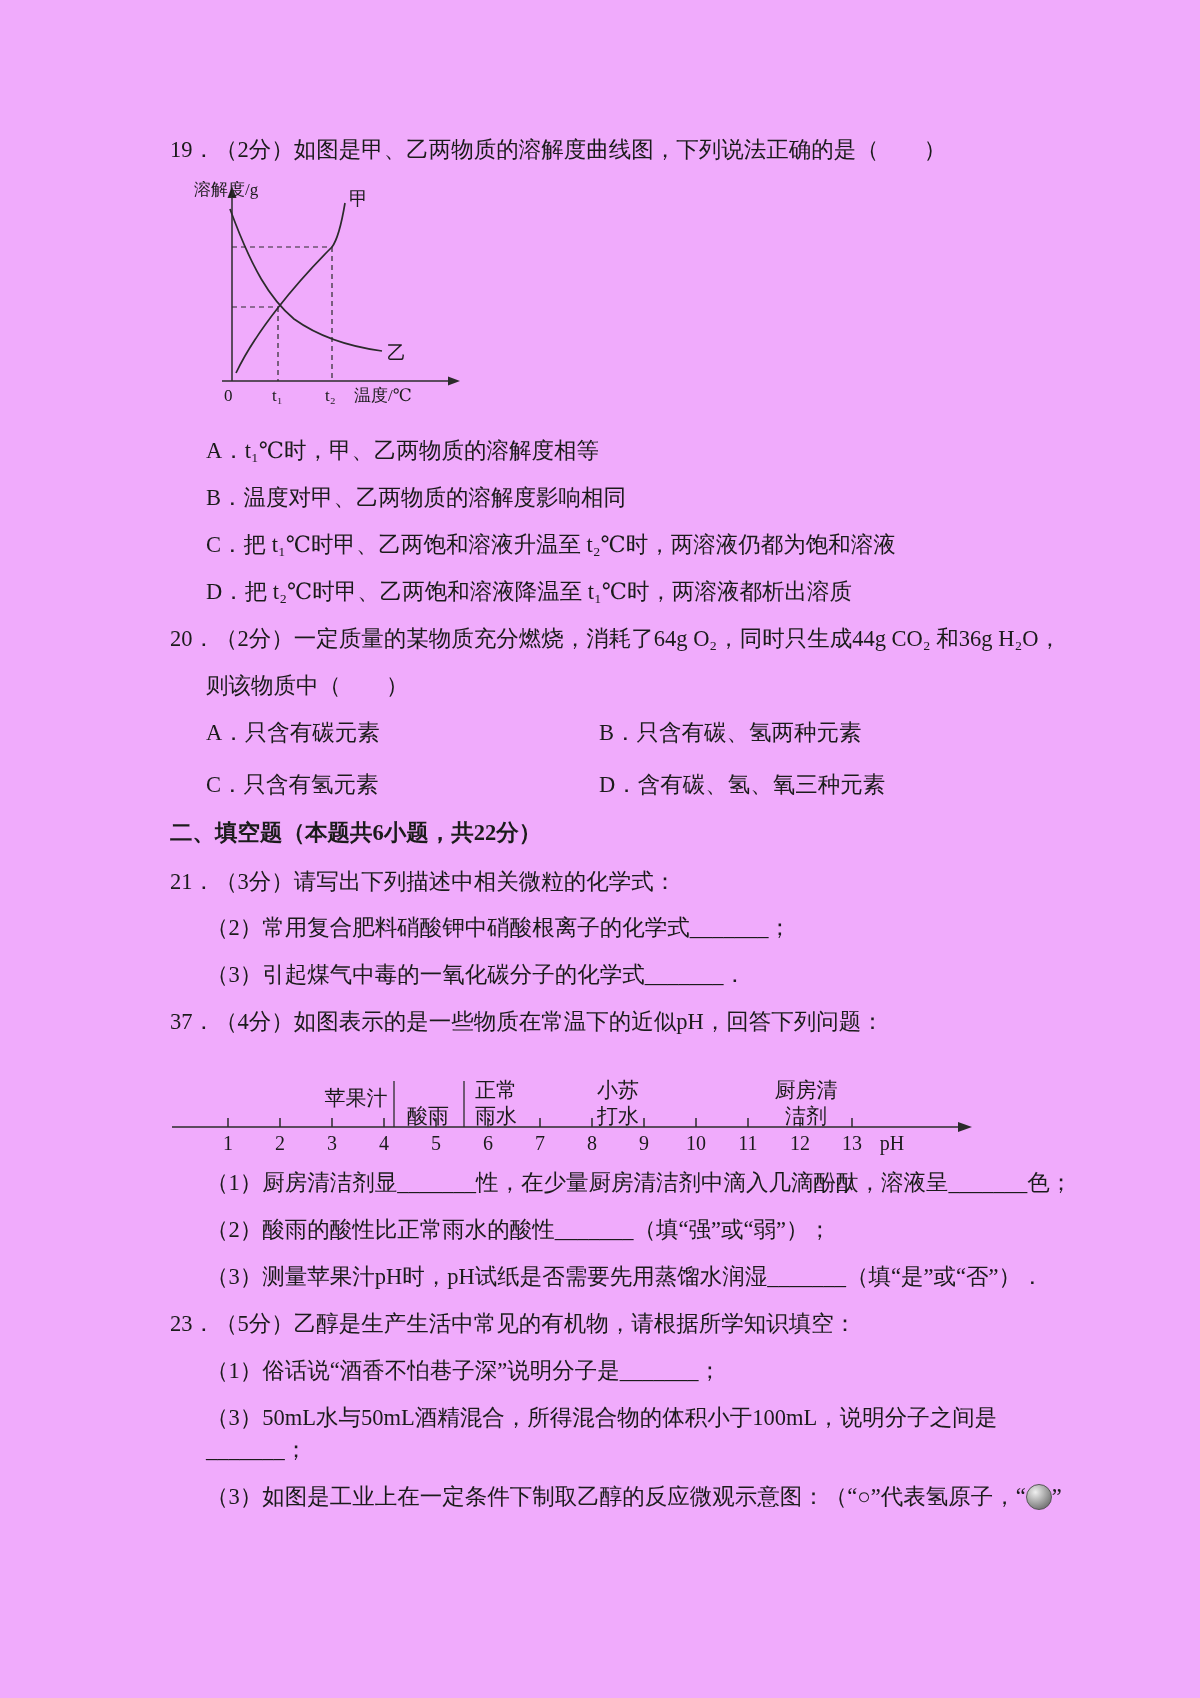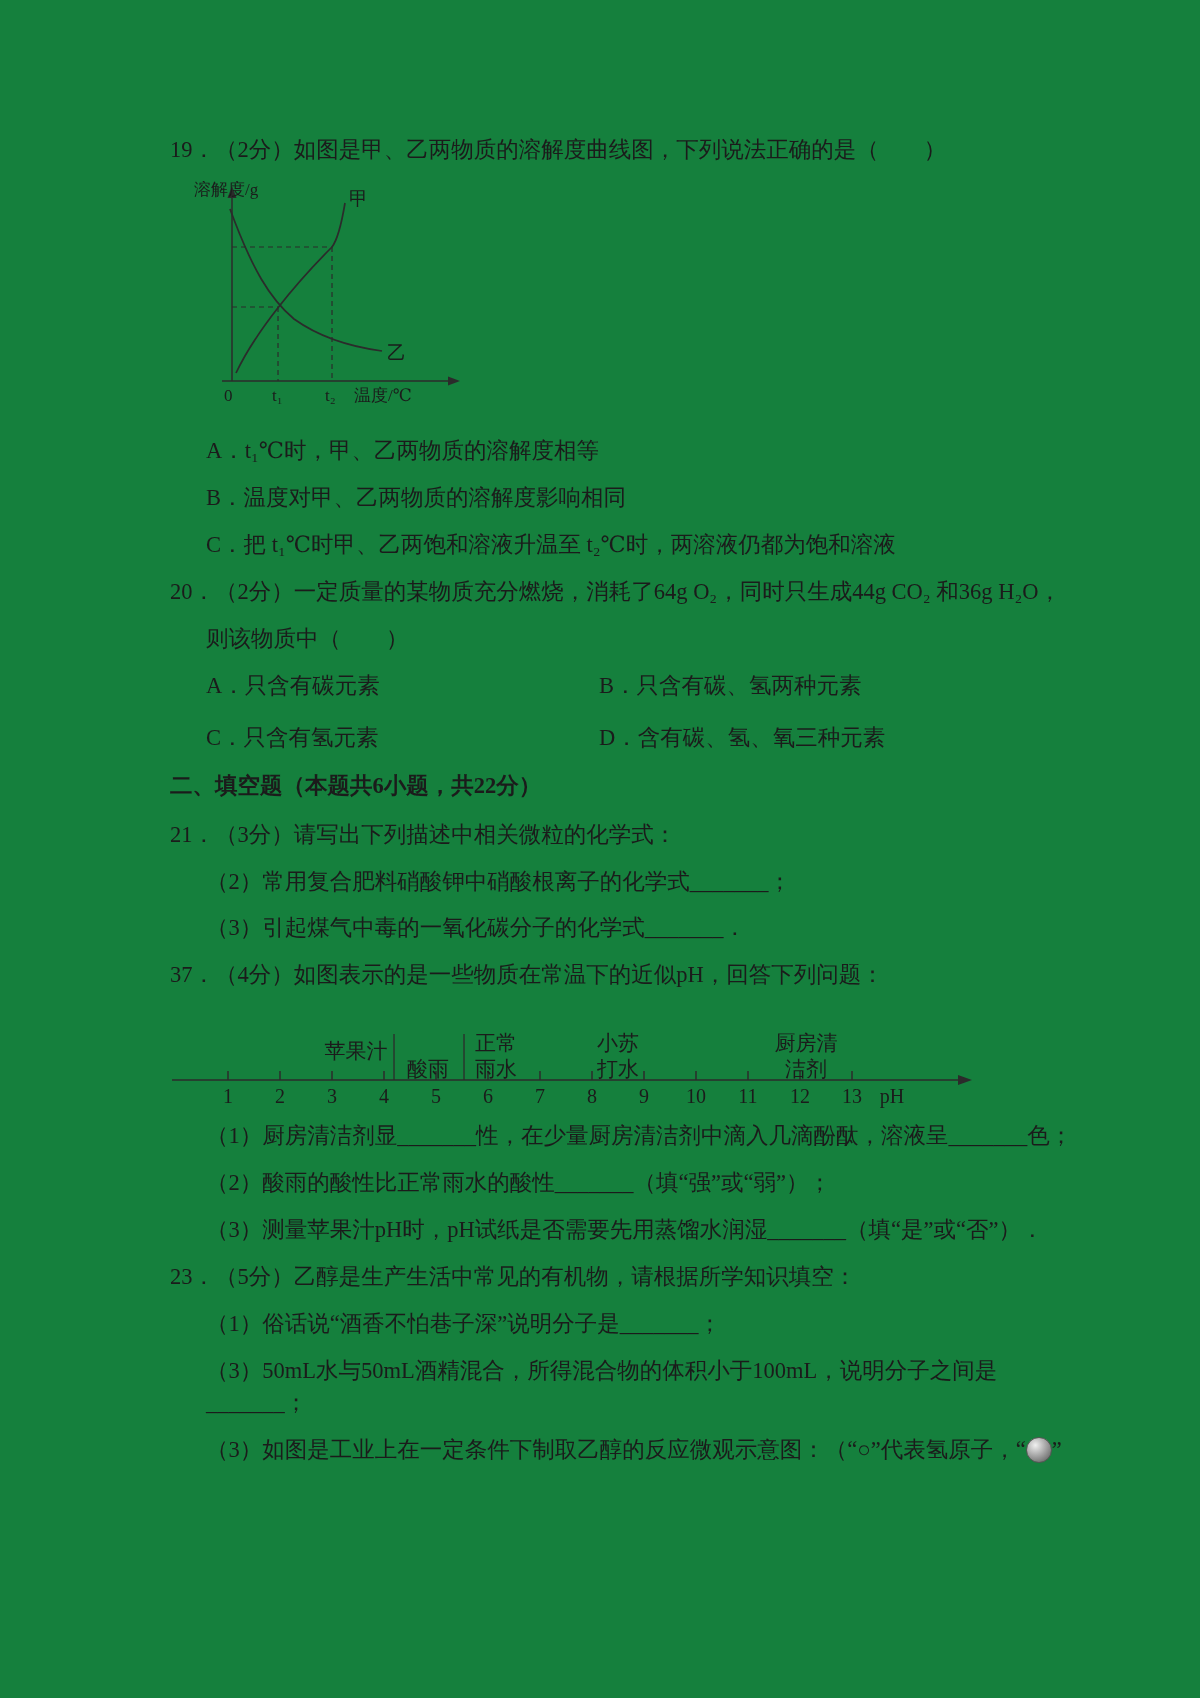--- a/index.html
+++ b/index.html
@@ -1,20 +1,20 @@
 <!DOCTYPE html>
 <html><head>
 <meta charset="utf-8">
 <style>
   * { margin:0; padding:0; box-sizing:border-box; }
   html,body { background:#ffffff; }
   .page {
     position:relative;
     width:1200px; height:1698px;
-    background:#15803d;
+    background:#f0abfc;
     font-family:"Liberation Serif","DejaVu Serif",serif;
     color:#1b1b1b;
     overflow:hidden;
   }
   .content { padding:134px 110px 0 170px; font-size:22.5px; }
   .line { margin-bottom:15px; line-height:1.42; }
   .indent { margin-left:36px; }
   .chart-block { margin:4px 0 16px 24px; }
   .opt-grid {
     display:grid;
@@ -70,20 +70,21 @@
         <text x="30" y="220" font-size="17">0</text>
         <text x="78" y="220" font-size="17">t₁</text>
         <text x="131" y="220" font-size="17">t₂</text>
         <text x="160" y="220" font-size="17">温度/℃</text>
       </svg>
     </div>
 
     <p class="line indent">A．t₁℃时，甲、乙两物质的溶解度相等</p>
     <p class="line indent">B．温度对甲、乙两物质的溶解度影响相同</p>
     <p class="line indent">C．把 t₁℃时甲、乙两饱和溶液升温至 t₂℃时，两溶液仍都为饱和溶液</p>
+    <p class="line indent">D．把 t₂℃时甲、乙两饱和溶液降温至 t₁℃时，两溶液都析出溶质</p>
 
     <p class="line">20．（2分）一定质量的某物质充分燃烧，消耗了64g O₂，同时只生成44g CO₂ 和36g H₂O，</p>
     <p class="line indent">则该物质中（　　）</p>
     <div class="opt-grid indent">
       <p>A．只含有碳元素</p>
       <p>B．只含有碳、氢两种元素</p>
       <p>C．只含有氢元素</p>
       <p>D．含有碳、氢、氧三种元素</p>
     </div>
 

